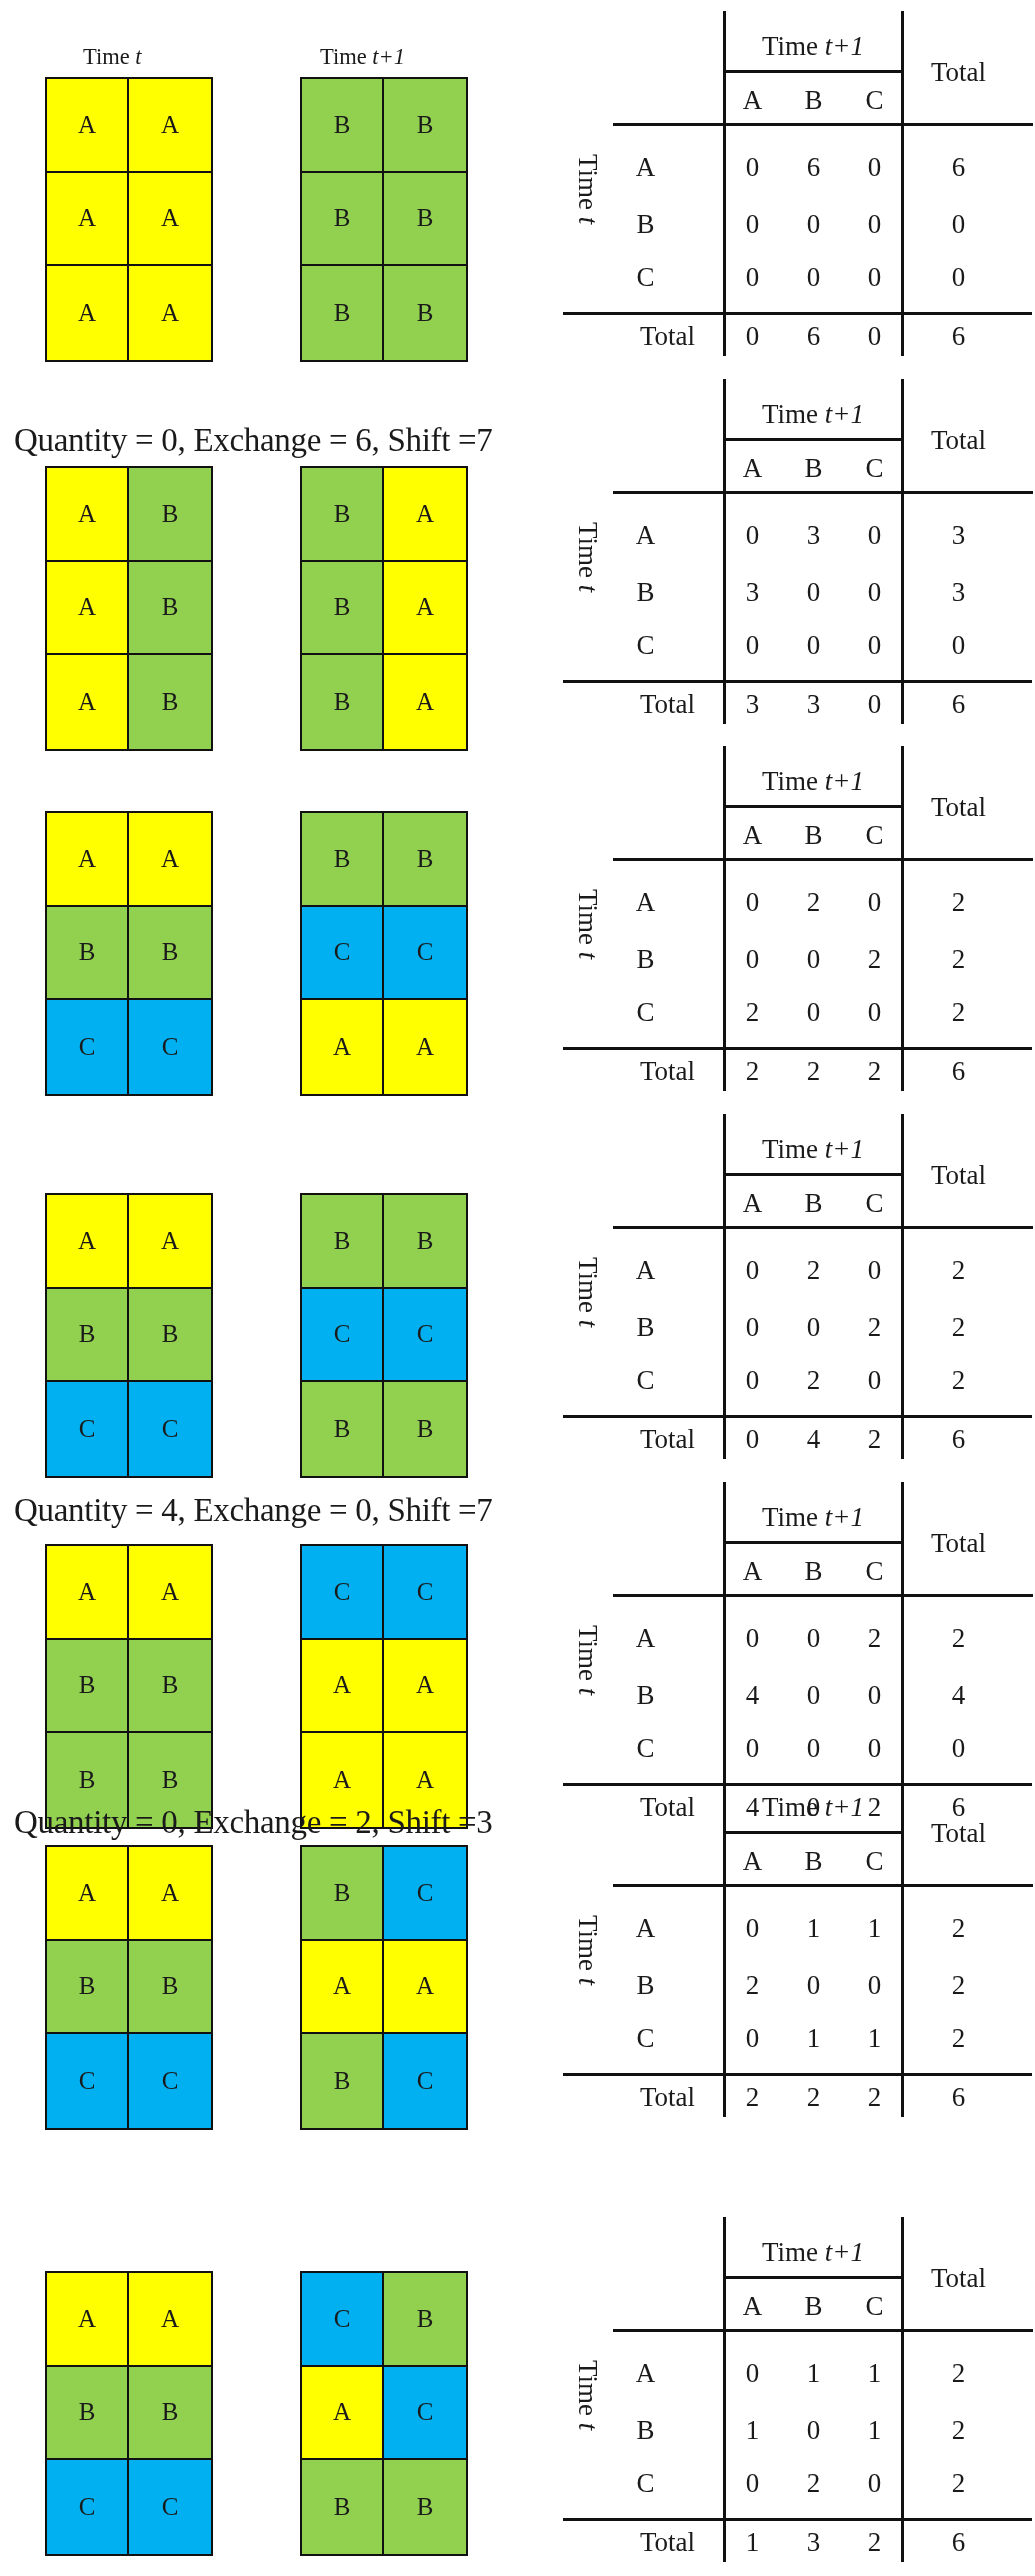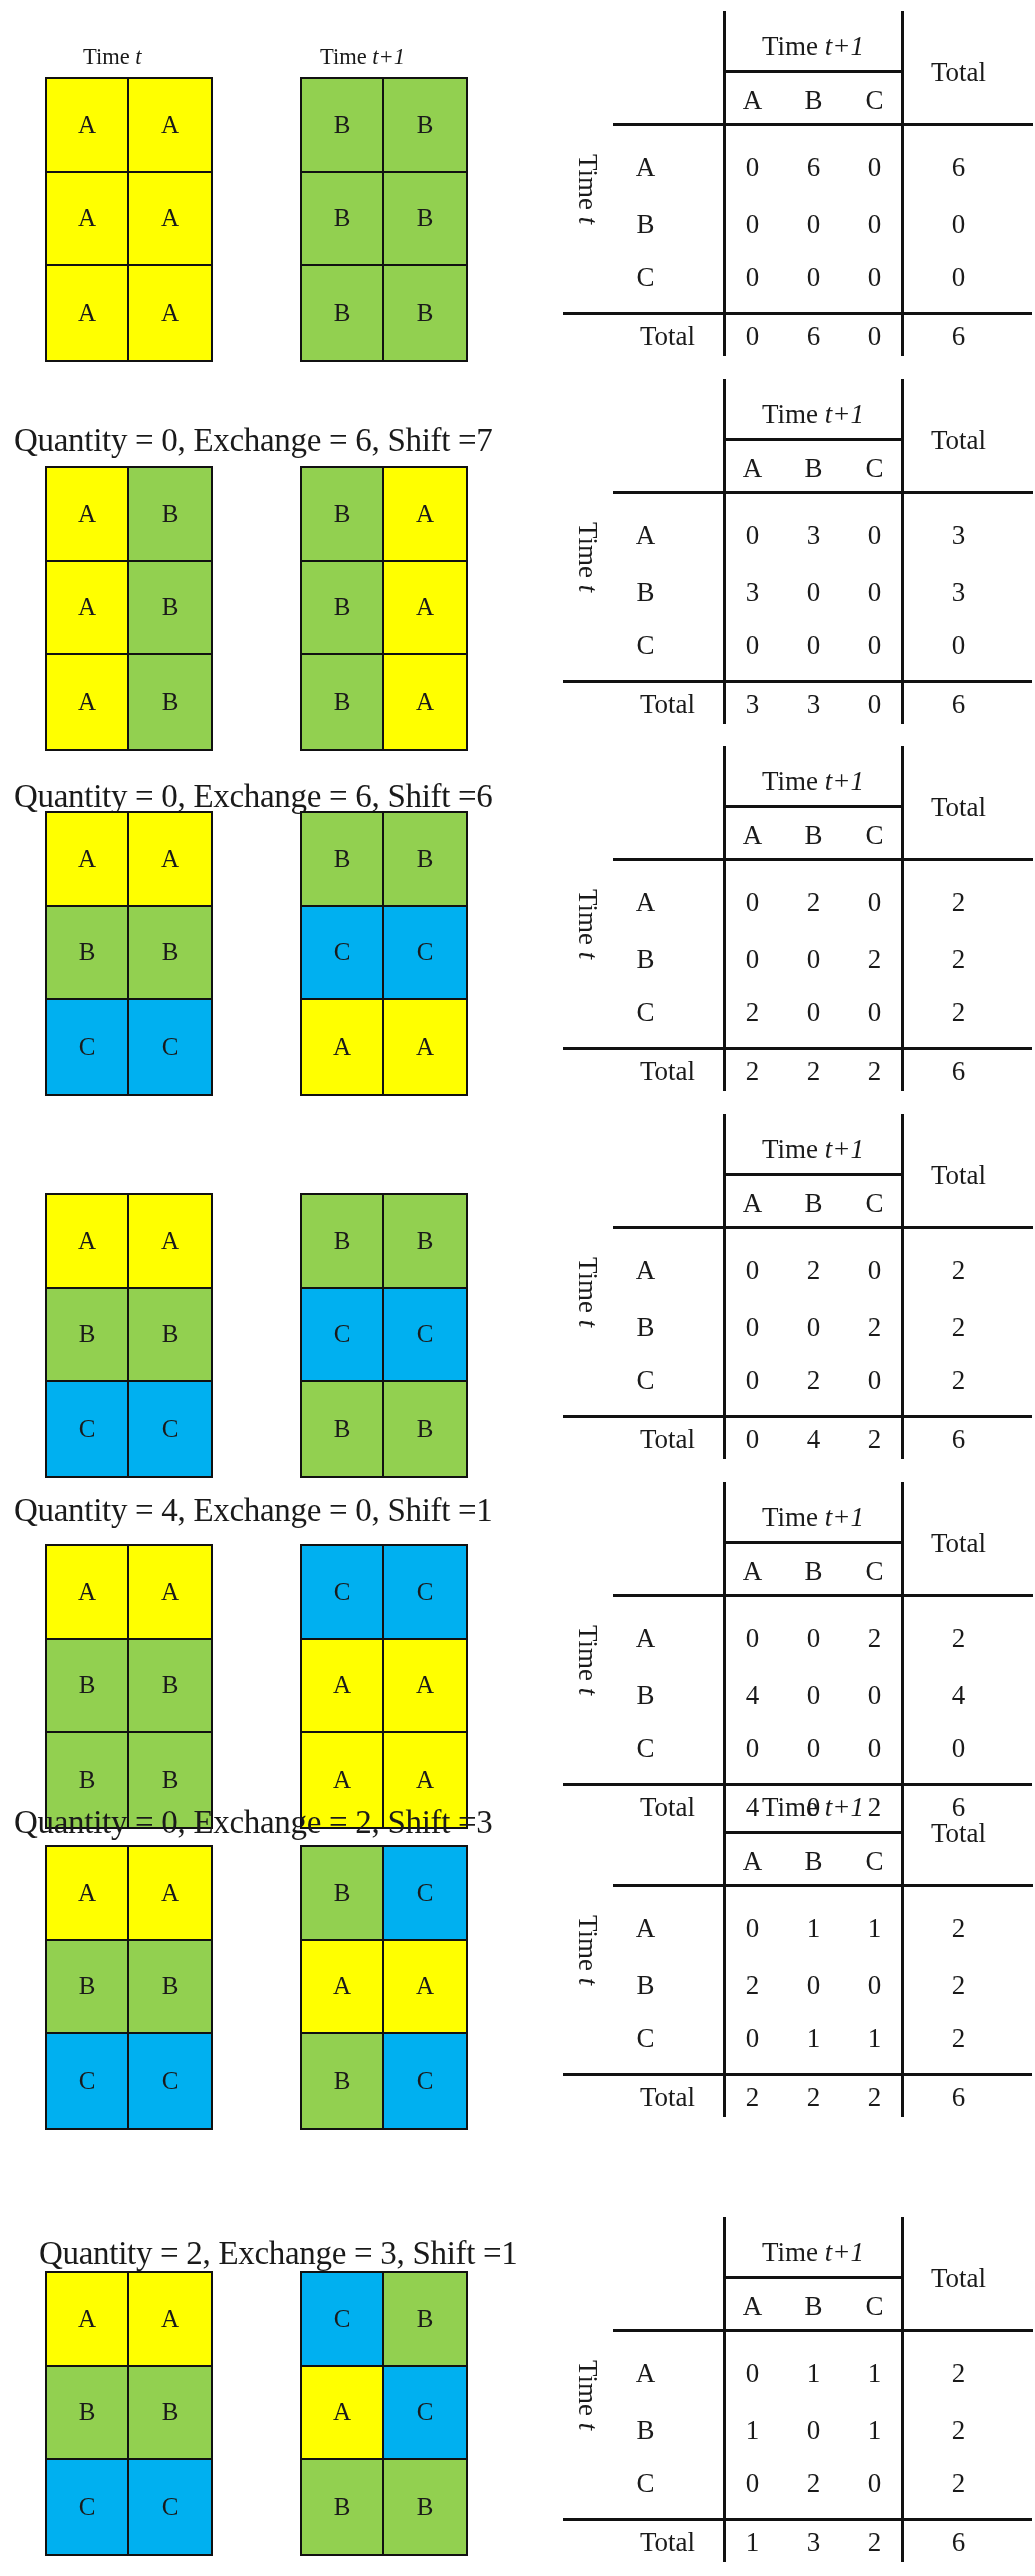--- a/index.html
+++ b/index.html
@@ -134,21 +134,20 @@
         <div class="tt" style="top: 264px; left: 280px; width: 67px;">0</div>
         <div class="tt" style="top: 264px; left: 364px; width: 67px;">0</div>
         <div class="tt" style="top: 323px; left: 73px; width: 67px;">Total</div>
         <div class="tt" style="top: 323px; left: 158px; width: 67px;">3</div>
         <div class="tt" style="top: 323px; left: 219px; width: 67px;">3</div>
         <div class="tt" style="top: 323px; left: 280px; width: 67px;">0</div>
         <div class="tt" style="top: 323px; left: 364px; width: 67px;">6</div>
       </div>
   </div>
     <div class="panel" style="top: 735px;">
-    <div class="title" style="top: 45px; left: 14px;">Quantity = 0, Exchange = 6, Shift =6</div>
 
     <div class="grid grid-t" style="top: 76px; left: 45px;">
         <div class="cell cA">A</div>
         <div class="cell cA">A</div>
         <div class="cell cB">B</div>
         <div class="cell cB">B</div>
         <div class="cell cC">C</div>
         <div class="cell cC">C</div>
       </div>
     <div class="grid grid-t1" style="top: 76px; left: 300px;">
@@ -243,21 +242,21 @@
         <div class="tt" style="top: 264px; left: 280px; width: 67px;">0</div>
         <div class="tt" style="top: 264px; left: 364px; width: 67px;">2</div>
         <div class="tt" style="top: 323px; left: 73px; width: 67px;">Total</div>
         <div class="tt" style="top: 323px; left: 158px; width: 67px;">0</div>
         <div class="tt" style="top: 323px; left: 219px; width: 67px;">4</div>
         <div class="tt" style="top: 323px; left: 280px; width: 67px;">2</div>
         <div class="tt" style="top: 323px; left: 364px; width: 67px;">6</div>
       </div>
   </div>
     <div class="panel" style="top: 1471px;">
-    <div class="title" style="top: 22.5px; left: 14px;">Quantity = 4, Exchange = 0, Shift =1</div>
+    <div class="title" style="top: 22.5px; left: 14px;">Quantity = 4, Exchange = 0, Shift =7</div>
 
     <div class="grid grid-t" style="top: 73px; left: 45px;">
         <div class="cell cA">A</div>
         <div class="cell cA">A</div>
         <div class="cell cB">B</div>
         <div class="cell cB">B</div>
         <div class="cell cB">B</div>
         <div class="cell cB">B</div>
       </div>
     <div class="grid grid-t1" style="top: 73px; left: 300px;">
@@ -353,21 +352,20 @@
         <div class="tt" style="top: 264px; left: 280px; width: 67px;">1</div>
         <div class="tt" style="top: 264px; left: 364px; width: 67px;">2</div>
         <div class="tt" style="top: 323px; left: 73px; width: 67px;">Total</div>
         <div class="tt" style="top: 323px; left: 158px; width: 67px;">2</div>
         <div class="tt" style="top: 323px; left: 219px; width: 67px;">2</div>
         <div class="tt" style="top: 323px; left: 280px; width: 67px;">2</div>
         <div class="tt" style="top: 323px; left: 364px; width: 67px;">6</div>
       </div>
   </div>
     <div class="panel" style="top: 2206px;">
-    <div class="title" style="top: 31px; left: 39px;">Quantity = 2, Exchange = 3, Shift =1</div>
 
     <div class="grid grid-t" style="top: 65px; left: 45px;">
         <div class="cell cA">A</div>
         <div class="cell cA">A</div>
         <div class="cell cB">B</div>
         <div class="cell cB">B</div>
         <div class="cell cC">C</div>
         <div class="cell cC">C</div>
       </div>
     <div class="grid grid-t1" style="top: 65px; left: 300px;">

